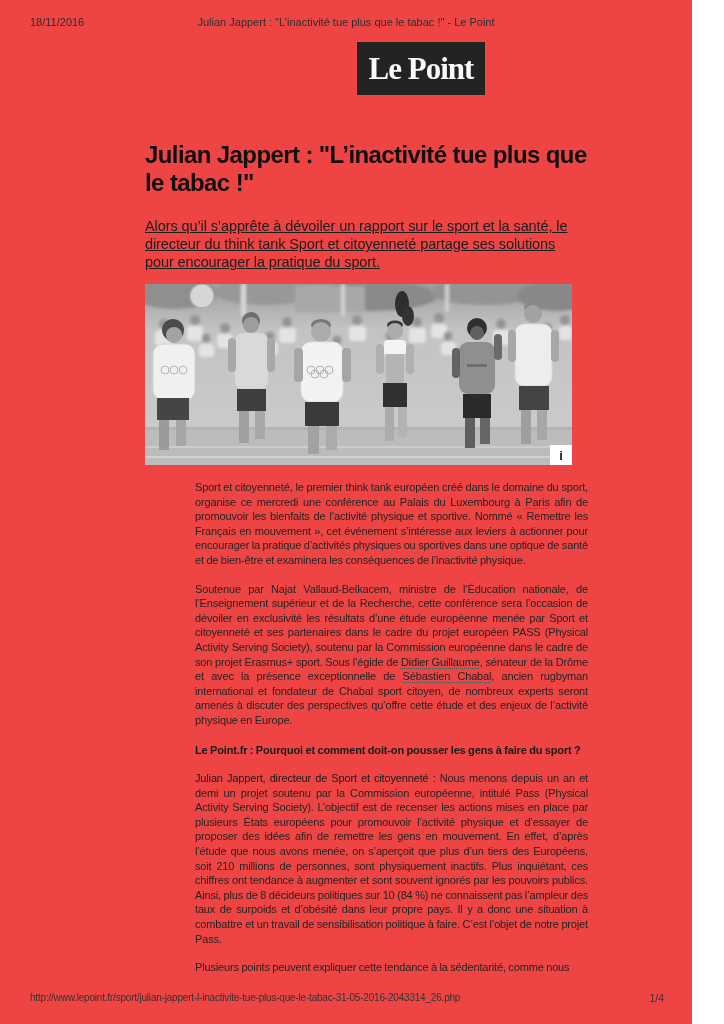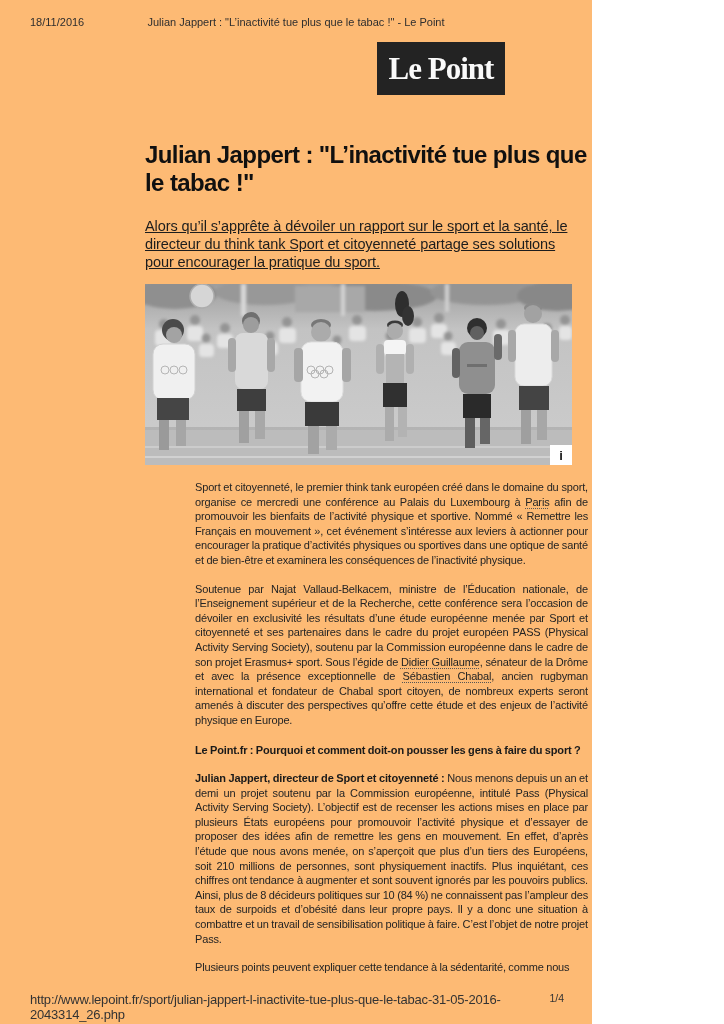--- a/index.html
+++ b/index.html
@@ -1,43 +1,43 @@
 <!DOCTYPE html>
 <html><head>
 <meta charset="utf-8">
 <style>
   html,body{margin:0;padding:0;background:#ffffff;}
   .page{
     position:relative;
-    width:592px;height:1024px;
-    background:#fdba74;
+    width:692px;height:1024px;
+    background:#ef4444;
     overflow:hidden;
     font-family:"Liberation Sans", sans-serif;
     color:#2a2a2a;
   }
   
   .print-date{
     position:absolute;left:30px;top:16px;
     font-size:11px;color:#2e2e2e;
   }
   .print-title{
     position:absolute;left:0;right:0;top:16px;
     text-align:center;font-size:11px;color:#2e2e2e;
   }
   .footer-url{
     position:absolute;left:30px;top:992px;
-    font-size:13px;color:#333333;letter-spacing:-0.2px;
+    font-size:10px;color:#333333;letter-spacing:-0.2px;
   }
   .footer-page{
     position:absolute;right:28px;top:992px;
     font-size:10.5px;color:#333333;
   }
   
   .logo{
-    position:absolute;left:377px;top:42px;
+    position:absolute;left:357px;top:42px;
     width:128px;height:53px;
     background:#232323;
     display:flex;align-items:center;justify-content:center;text-align:center;
   }
   .logo span{
     font-family:"Liberation Serif", serif;
     font-weight:bold;font-size:31px;color:#fafafa;
     letter-spacing:-1px;
   }
   
@@ -61,21 +61,21 @@
   }
   .article-photo svg{display:block;}
   .article-body{
     position:absolute;left:195px;top:480px;width:393px;
     font-size:11px;line-height:14.6px;
     letter-spacing:-0.15px;word-spacing:-0.4px;
     text-align:justify;color:#242424;
   }
   .article-body p{margin:0 0 14px 0;}
   .article-body .q{font-weight:bold;color:#1a1a1a;margin-top:15px;}
-  .article-body .speaker{font-weight:bold;color:#1a1a1a;}
+  .article-body .speaker{font-weight:normal;color:#1a1a1a;}
   a.inline-link{
     color:inherit;
     text-decoration:underline dotted #555;
     text-underline-offset:2px;
   }
 </style>
 </head>
 <body>
 
 <div class="page">

